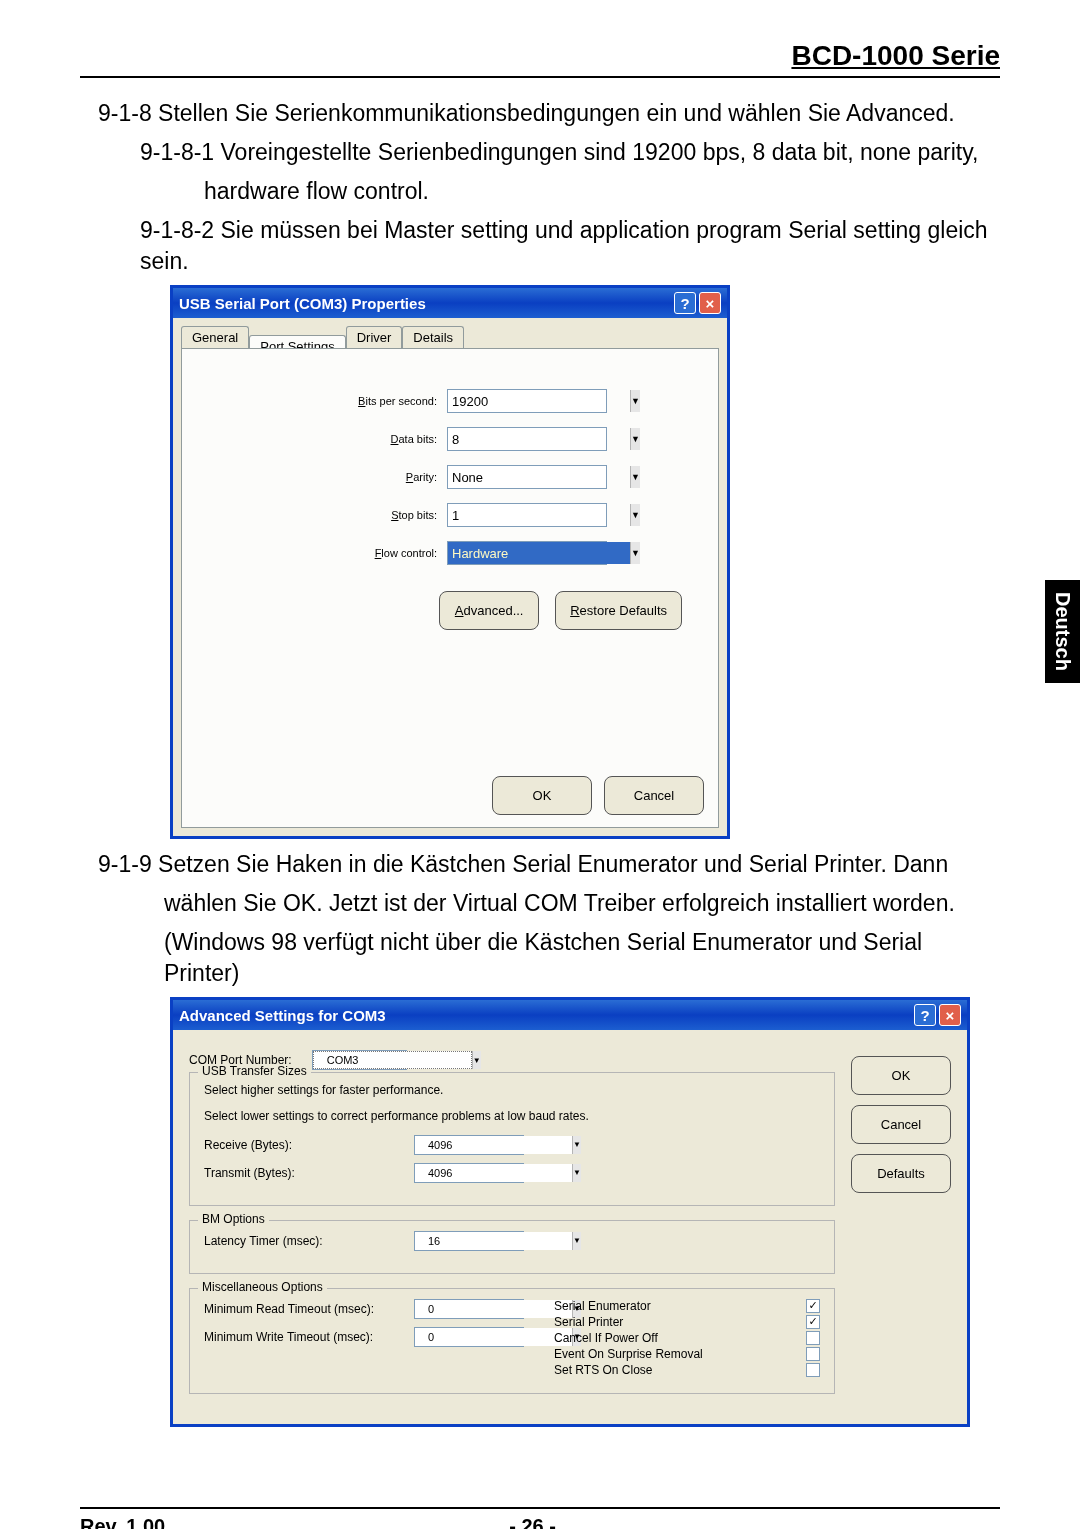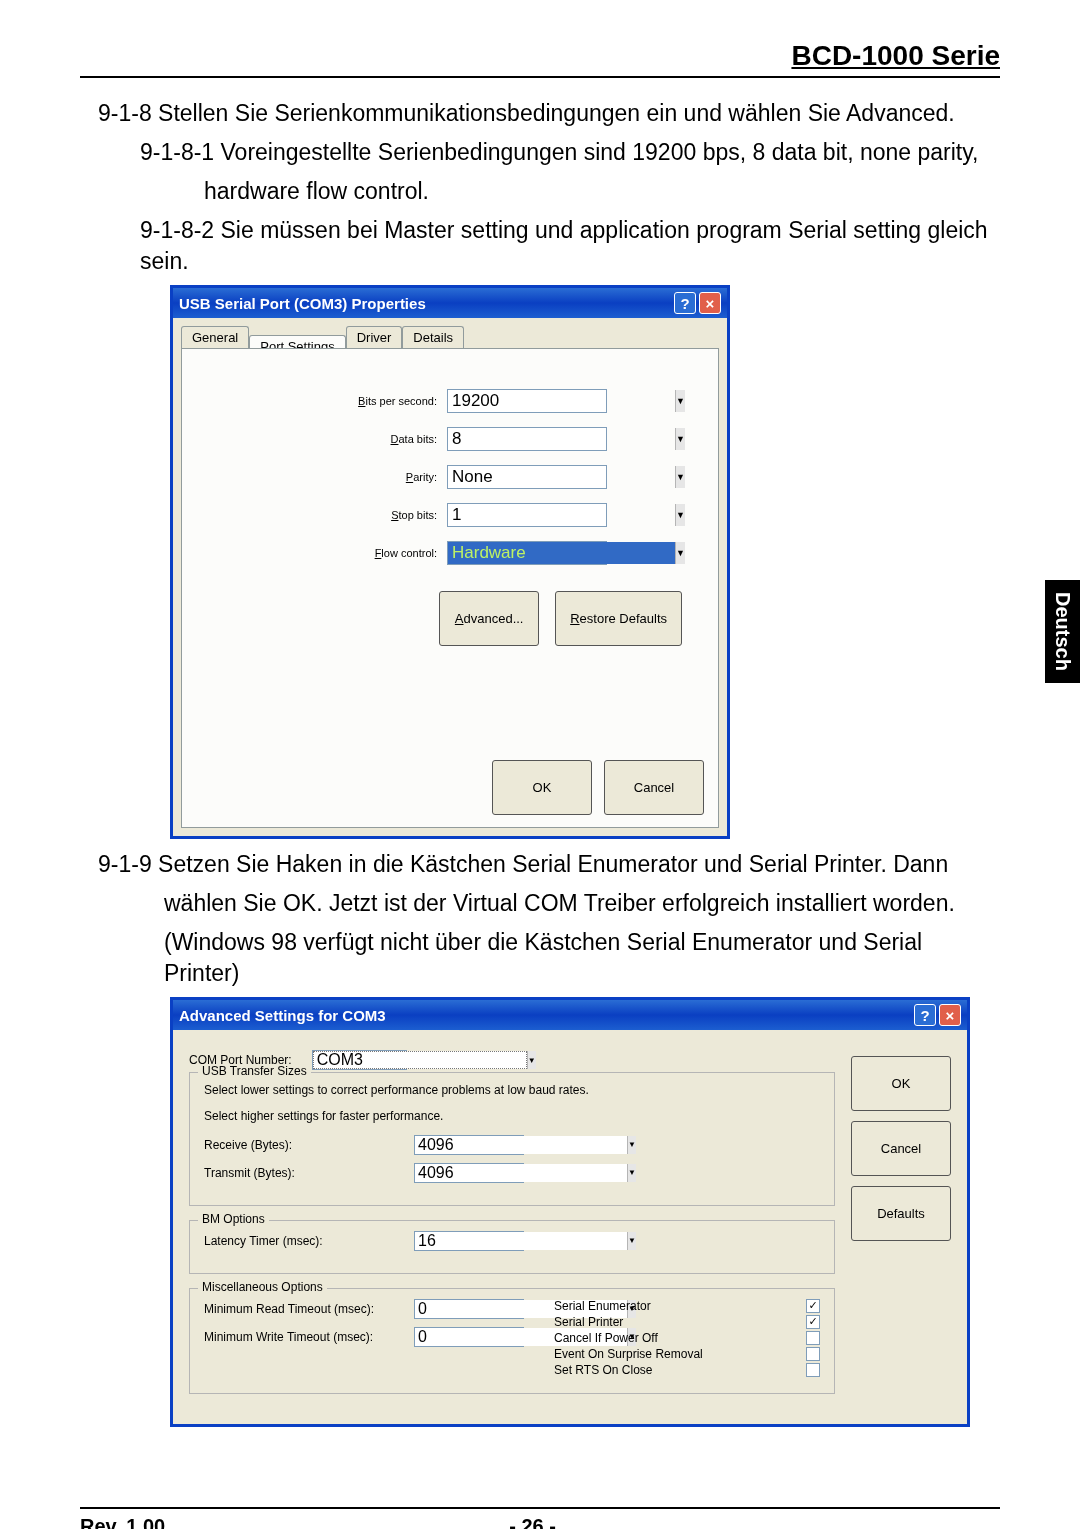--- a/index.html
+++ b/index.html
@@ -112,52 +112,52 @@
     align-items: center;
     border: 1px solid #7f9db9;
     background: #fff;
     height: 24px;
     width: 160px;
   }
   .combo input {
     border: none;
     flex: 1;
     padding-left: 4px;
-    font-size: 17px;
+    font-size: 13px;
     height: 100%;
     background: transparent;
   }
   .combo input.highlighted {
     background: #316ac5;
-    color: #bef264;
+    color: #fef9c3;
   }
   .combo .drop {
     width: 18px;
     height: 100%;
     background: #e6e6e6;
     border-left: 1px solid #b5b5b5;
     display: flex;
     align-items: center;
     justify-content: center;
     font-size: 9px;
   }
   .btn-row {
     display: flex;
     justify-content: flex-end;
     gap: 16px;
     margin-top: 26px;
     padding-right: 6px;
   }
   .win-btn {
     min-width: 100px;
-    padding: 19px 14px;
+    padding: 11px 14px;
     font-size: 13px;
     background: #ece9d8;
     border: 1px solid #555;
-    border-radius: 3px;
+    border-radius: 8px;
     text-align: center;
   }
   .dlg-footer-btns {
     position: absolute;
     bottom: 12px;
     right: 14px;
     display: flex;
     gap: 12px;
   }
   
@@ -198,21 +198,21 @@
     font-size: 12px;
   }
   .row-sm .lbl2 { width: 210px; }
   .combo-sm {
     display: flex;
     border: 1px solid #7f9db9;
     background: #fff;
     height: 20px;
     width: 110px;
   }
-  .combo-sm input { border: none; flex: 1; padding-left: 3px; font-size: 16px; }
+  .combo-sm input { border: none; flex: 1; padding-left: 13px; font-size: 11px; }
   .combo-sm .drop { width: 16px; background: #e6e6e6; border-left: 1px solid #b5b5b5; display:flex;align-items:center;justify-content:center;font-size:8px; }
   .hint { font-size: 12px; margin-bottom: 10px; line-height: 1.3; }
   .misc-grid {
     display: flex;
     gap: 30px;
   }
   .misc-col { flex: 1; }
   .checkrow {
     display: flex;
     justify-content: space-between;
@@ -332,22 +332,22 @@
       <div class="comport-row">
         <span>COM Port Number:</span>
         <div class="combo-sm" style="width:95px">
           <input style="border: 1px dotted rgb(119, 119, 119);" value="COM3">
           <div class="drop">▼</div>
         </div>
       </div>
 
       <div class="fieldset">
         <div class="legend">USB Transfer Sizes</div>
+        <div class="hint">Select higher settings for faster performance.</div>
         <div class="hint">Select lower settings to correct performance problems at low baud rates.</div>
-        <div class="hint">Select higher settings for faster performance.</div>
         <div class="row-sm">
           <div class="lbl2">Receive (Bytes):</div>
           <div class="combo-sm">
             <input value="4096" style="">
             <div class="drop">▼</div>
           </div>
         </div>
         <div class="row-sm">
           <div class="lbl2">Transmit (Bytes):</div>
           <div class="combo-sm">

